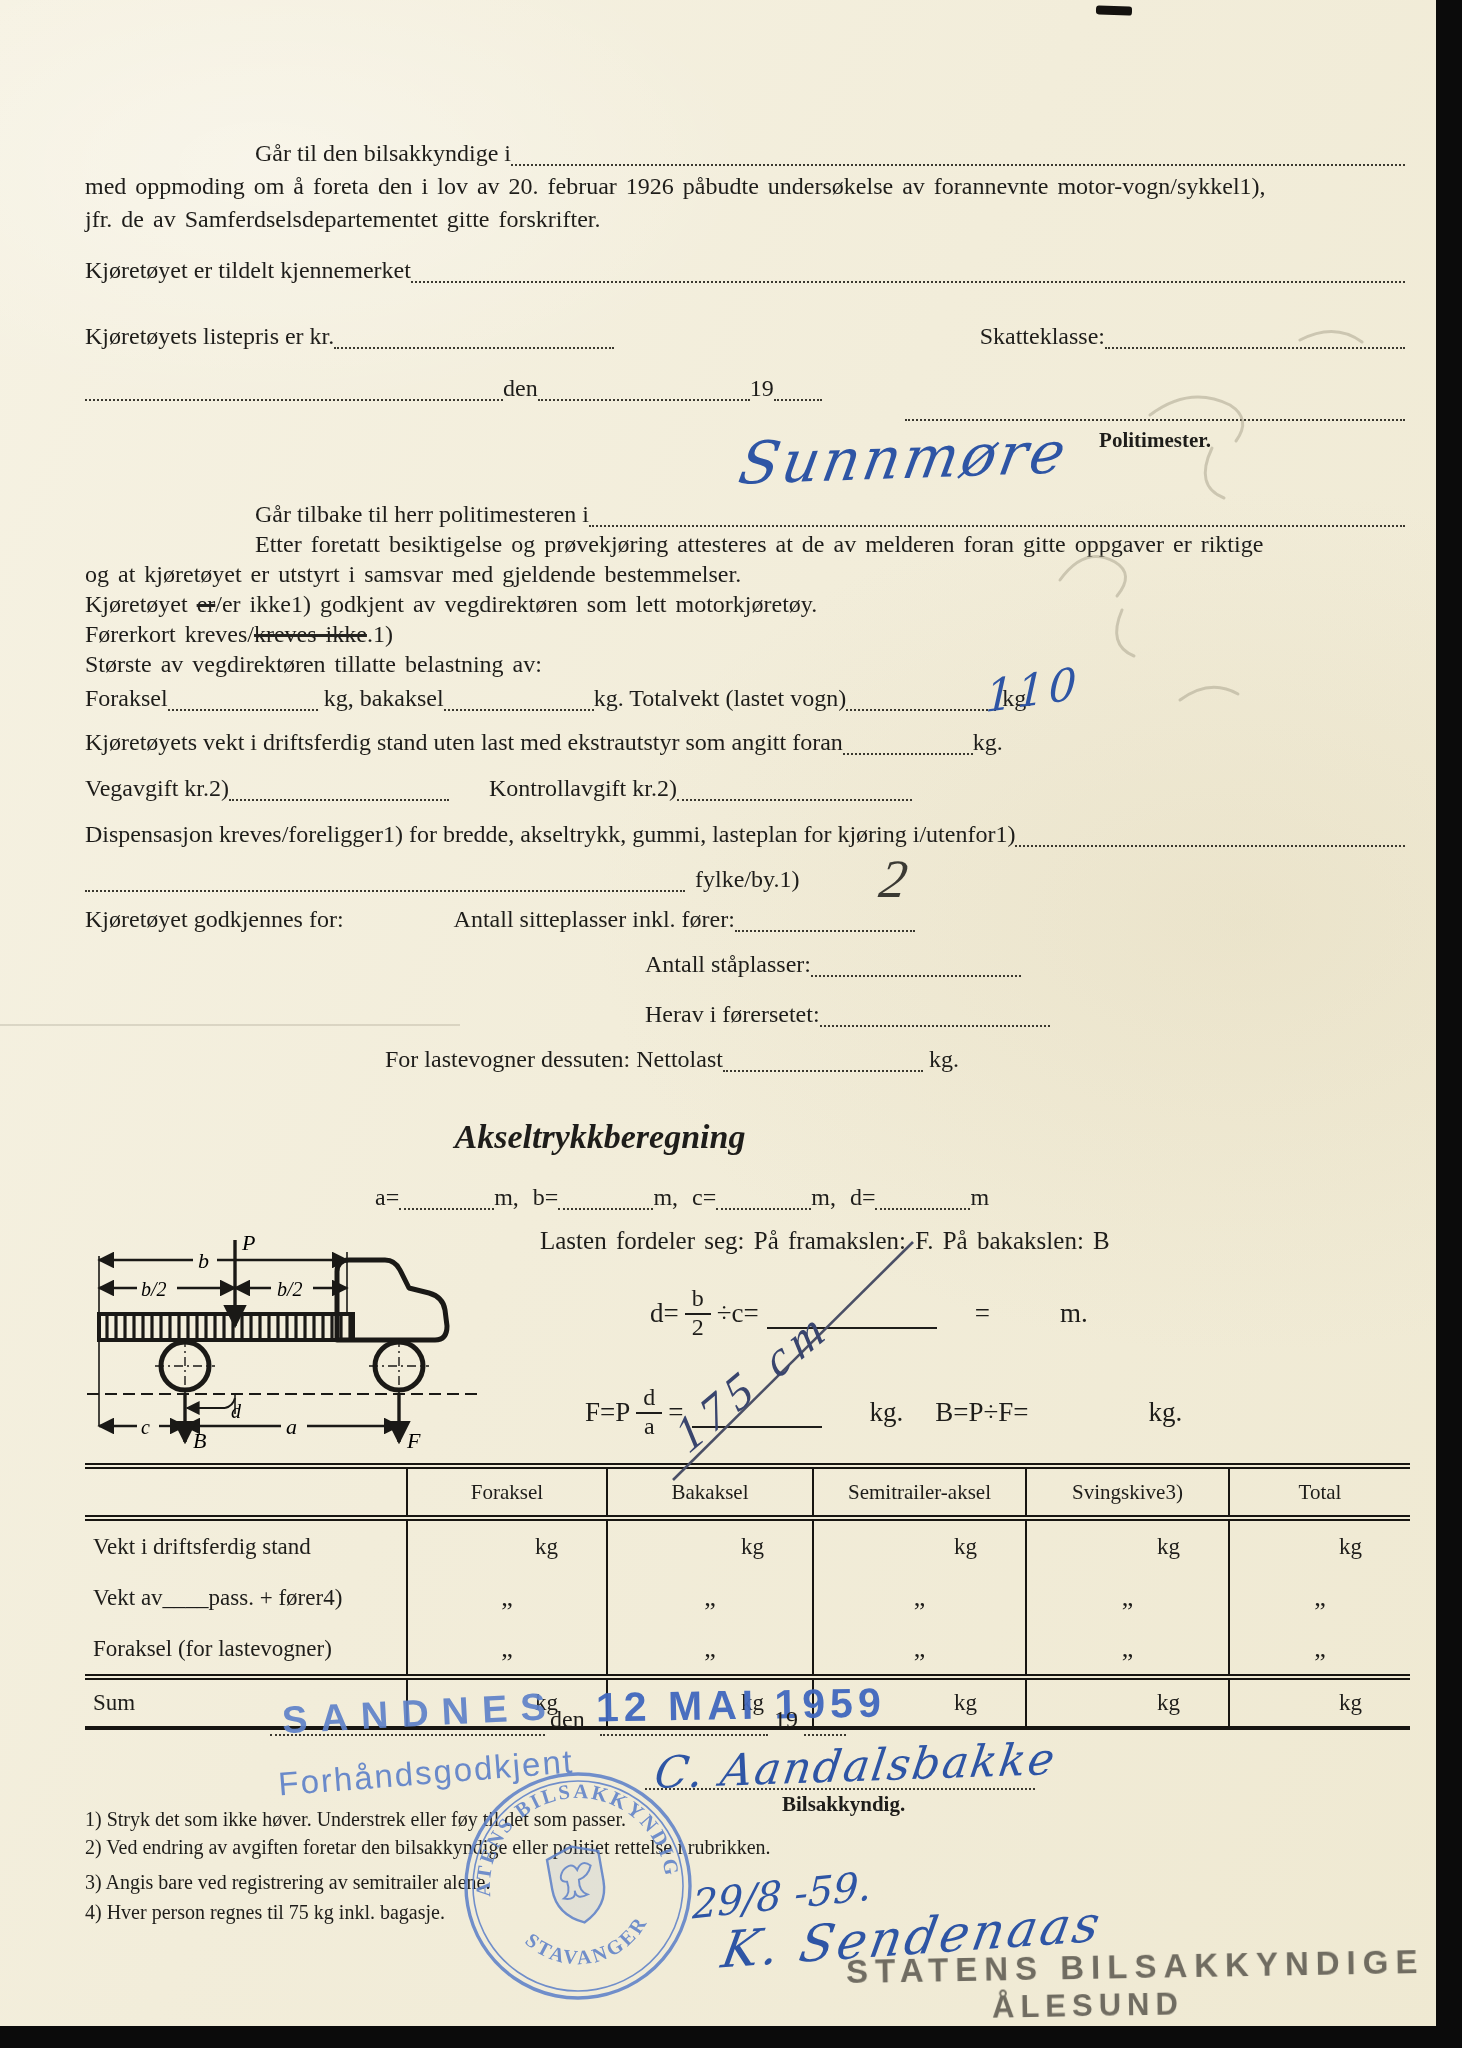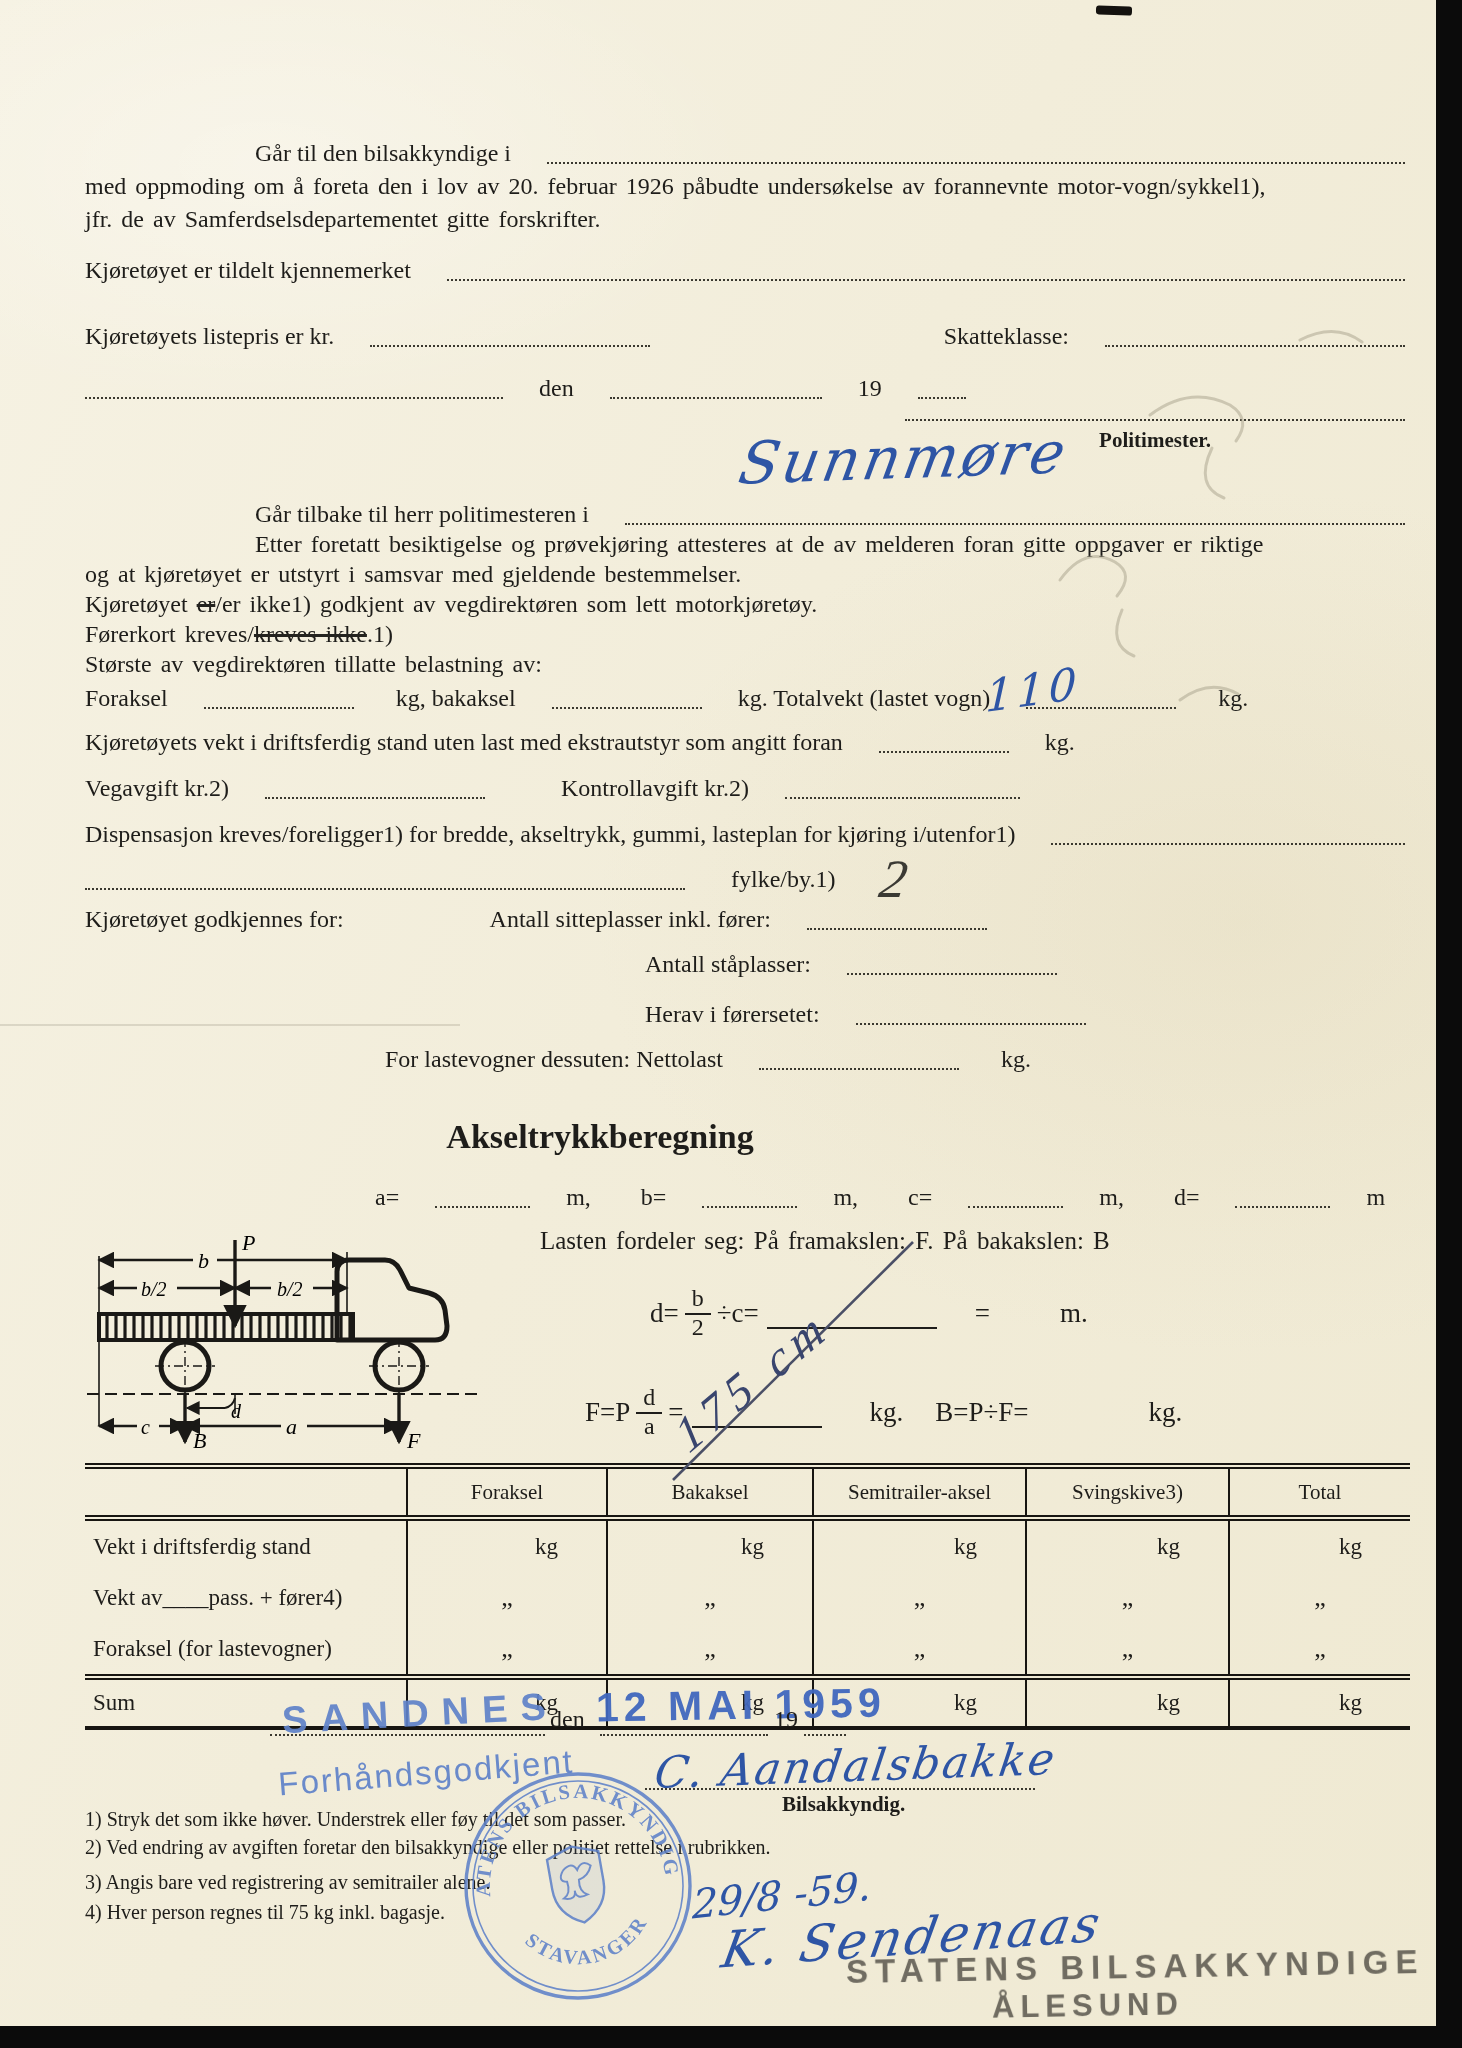--- a/index.html
+++ b/index.html
@@ -7,31 +7,31 @@
   .paper{
     position:absolute;inset:0;overflow:hidden;
     background:
       radial-gradient(ellipse 700px 350px at 18% 8%, rgba(255,255,255,.30), transparent 70%),
       radial-gradient(ellipse 900px 600px at 85% 45%, rgba(221,210,176,.30), transparent 72%),
       linear-gradient(115deg,#f6f2e3 0%,#f2edda 45%,#efe9d2 100%);
     font-family:"Liberation Serif","DejaVu Serif",serif;
     color:#1e1d1a;
   }
   .content{position:absolute;left:85px;top:0;width:1320px;font-size:24px;line-height:30px;}
-  .row{display:flex;align-items:flex-start;white-space:nowrap;gap:36px;}
+  .row{display:flex;align-items:center;white-space:nowrap;}
   .para{white-space:nowrap;word-spacing:3px;}
   .dots{border-bottom:2.4px dotted #3a382f;height:24px;flex:1 1 auto;min-width:10px;}
   .dots.fw{flex:0 0 auto;}
   .sp{flex:1 1 auto;}
   .ind{margin-left:170px;}
   .xout{text-decoration:line-through;text-decoration-thickness:3px;text-decoration-color:#24231f;}
   .pm-block{margin-left:auto;width:500px;text-align:center;}
   .pm-block .dots{height:2px;}
   .pm-label{font-weight:bold;font-size:21px;line-height:30px;margin-top:4px;}
-  .title{width:1030px;text-align:center;font-weight:bold;font-size:34px;line-height:38px;}
+  .title{width:1030px;text-align:center;font-style:italic;font-weight:bold;font-size:34px;line-height:38px;}
   
   .fx{display:flex;align-items:center;white-space:nowrap;font-size:27px;}
   .frac{display:inline-flex;flex-direction:column;align-items:center;margin:0 6px;font-size:24px;line-height:1.08;}
   .frac .num{border-bottom:2.2px solid #1e1d1a;padding:0 7px 1px;}
   .bl{display:inline-block;border-bottom:2.6px solid #1e1d1a;height:2px;align-self:flex-end;margin:0 8px 12px;}
   
   table.tbl{border-collapse:collapse;margin-top:12px;width:1325px;font-size:23px;table-layout:fixed;}
   .tbl th,.tbl td{padding:2px 8px;font-weight:normal;}
   .tbl thead th{border-bottom:6px double #171511;text-align:center;font-size:21px;height:42px;}
   .tbl thead{border-top:6px double #171511;}

